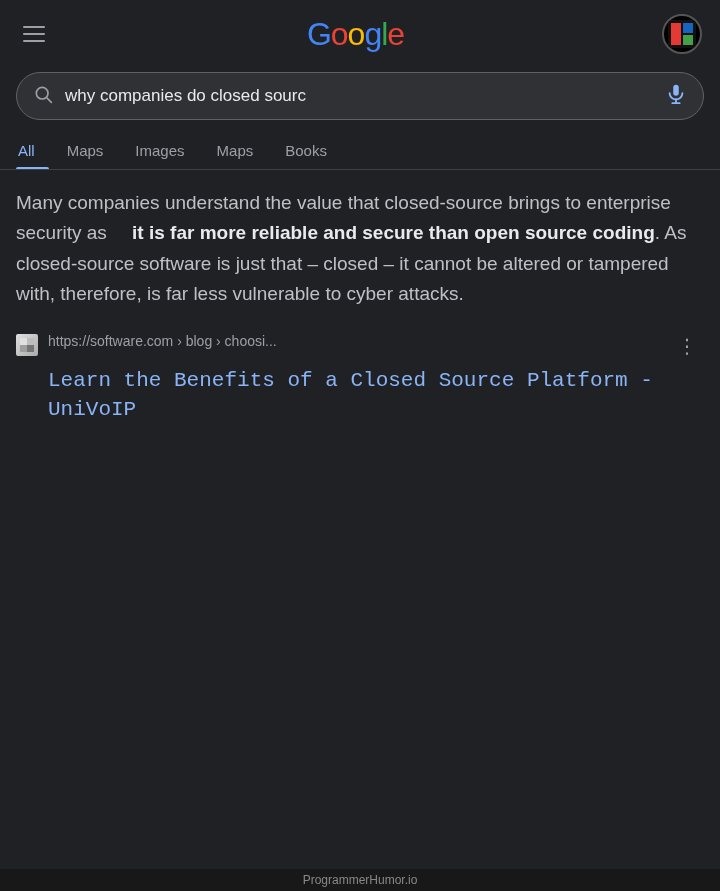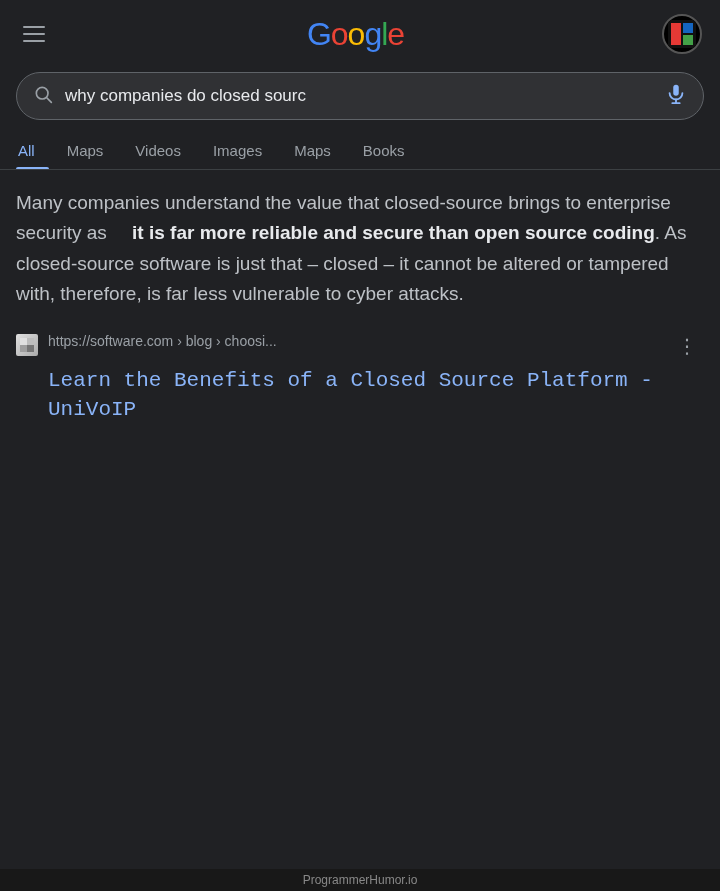--- a/index.html
+++ b/index.html
@@ -285,21 +285,20 @@
         <line x1="12" y1="18" x2="12" y2="22" stroke="#8ab4f8" stroke-width="2" stroke-linecap="round"></line>
         <line x1="8" y1="22" x2="16" y2="22" stroke="#8ab4f8" stroke-width="2" stroke-linecap="round"></line>
       </svg>
     </div>
   </div>
 </div>
 
 <div class="nav-tabs">
   <div class="nav-tab active">All</div>
   <div class="nav-tab">Maps</div>
-  <div class="nav-tab">Videos</div>
   <div class="nav-tab">Images</div>
   <div class="nav-tab">Maps</div>
   <div class="nav-tab">Books</div>
 </div>
 
 <div class="main-content">
   <p class="snippet-text">
     <span>Many companies understand the value that closed-source brings to enterprise security as </span><strong>it is far more reliable and secure than open source coding</strong><span>. As closed-source software is just that – closed – it cannot be altered or tampered with, therefore, is far less vulnerable to cyber attacks.</span>
   </p>
 

